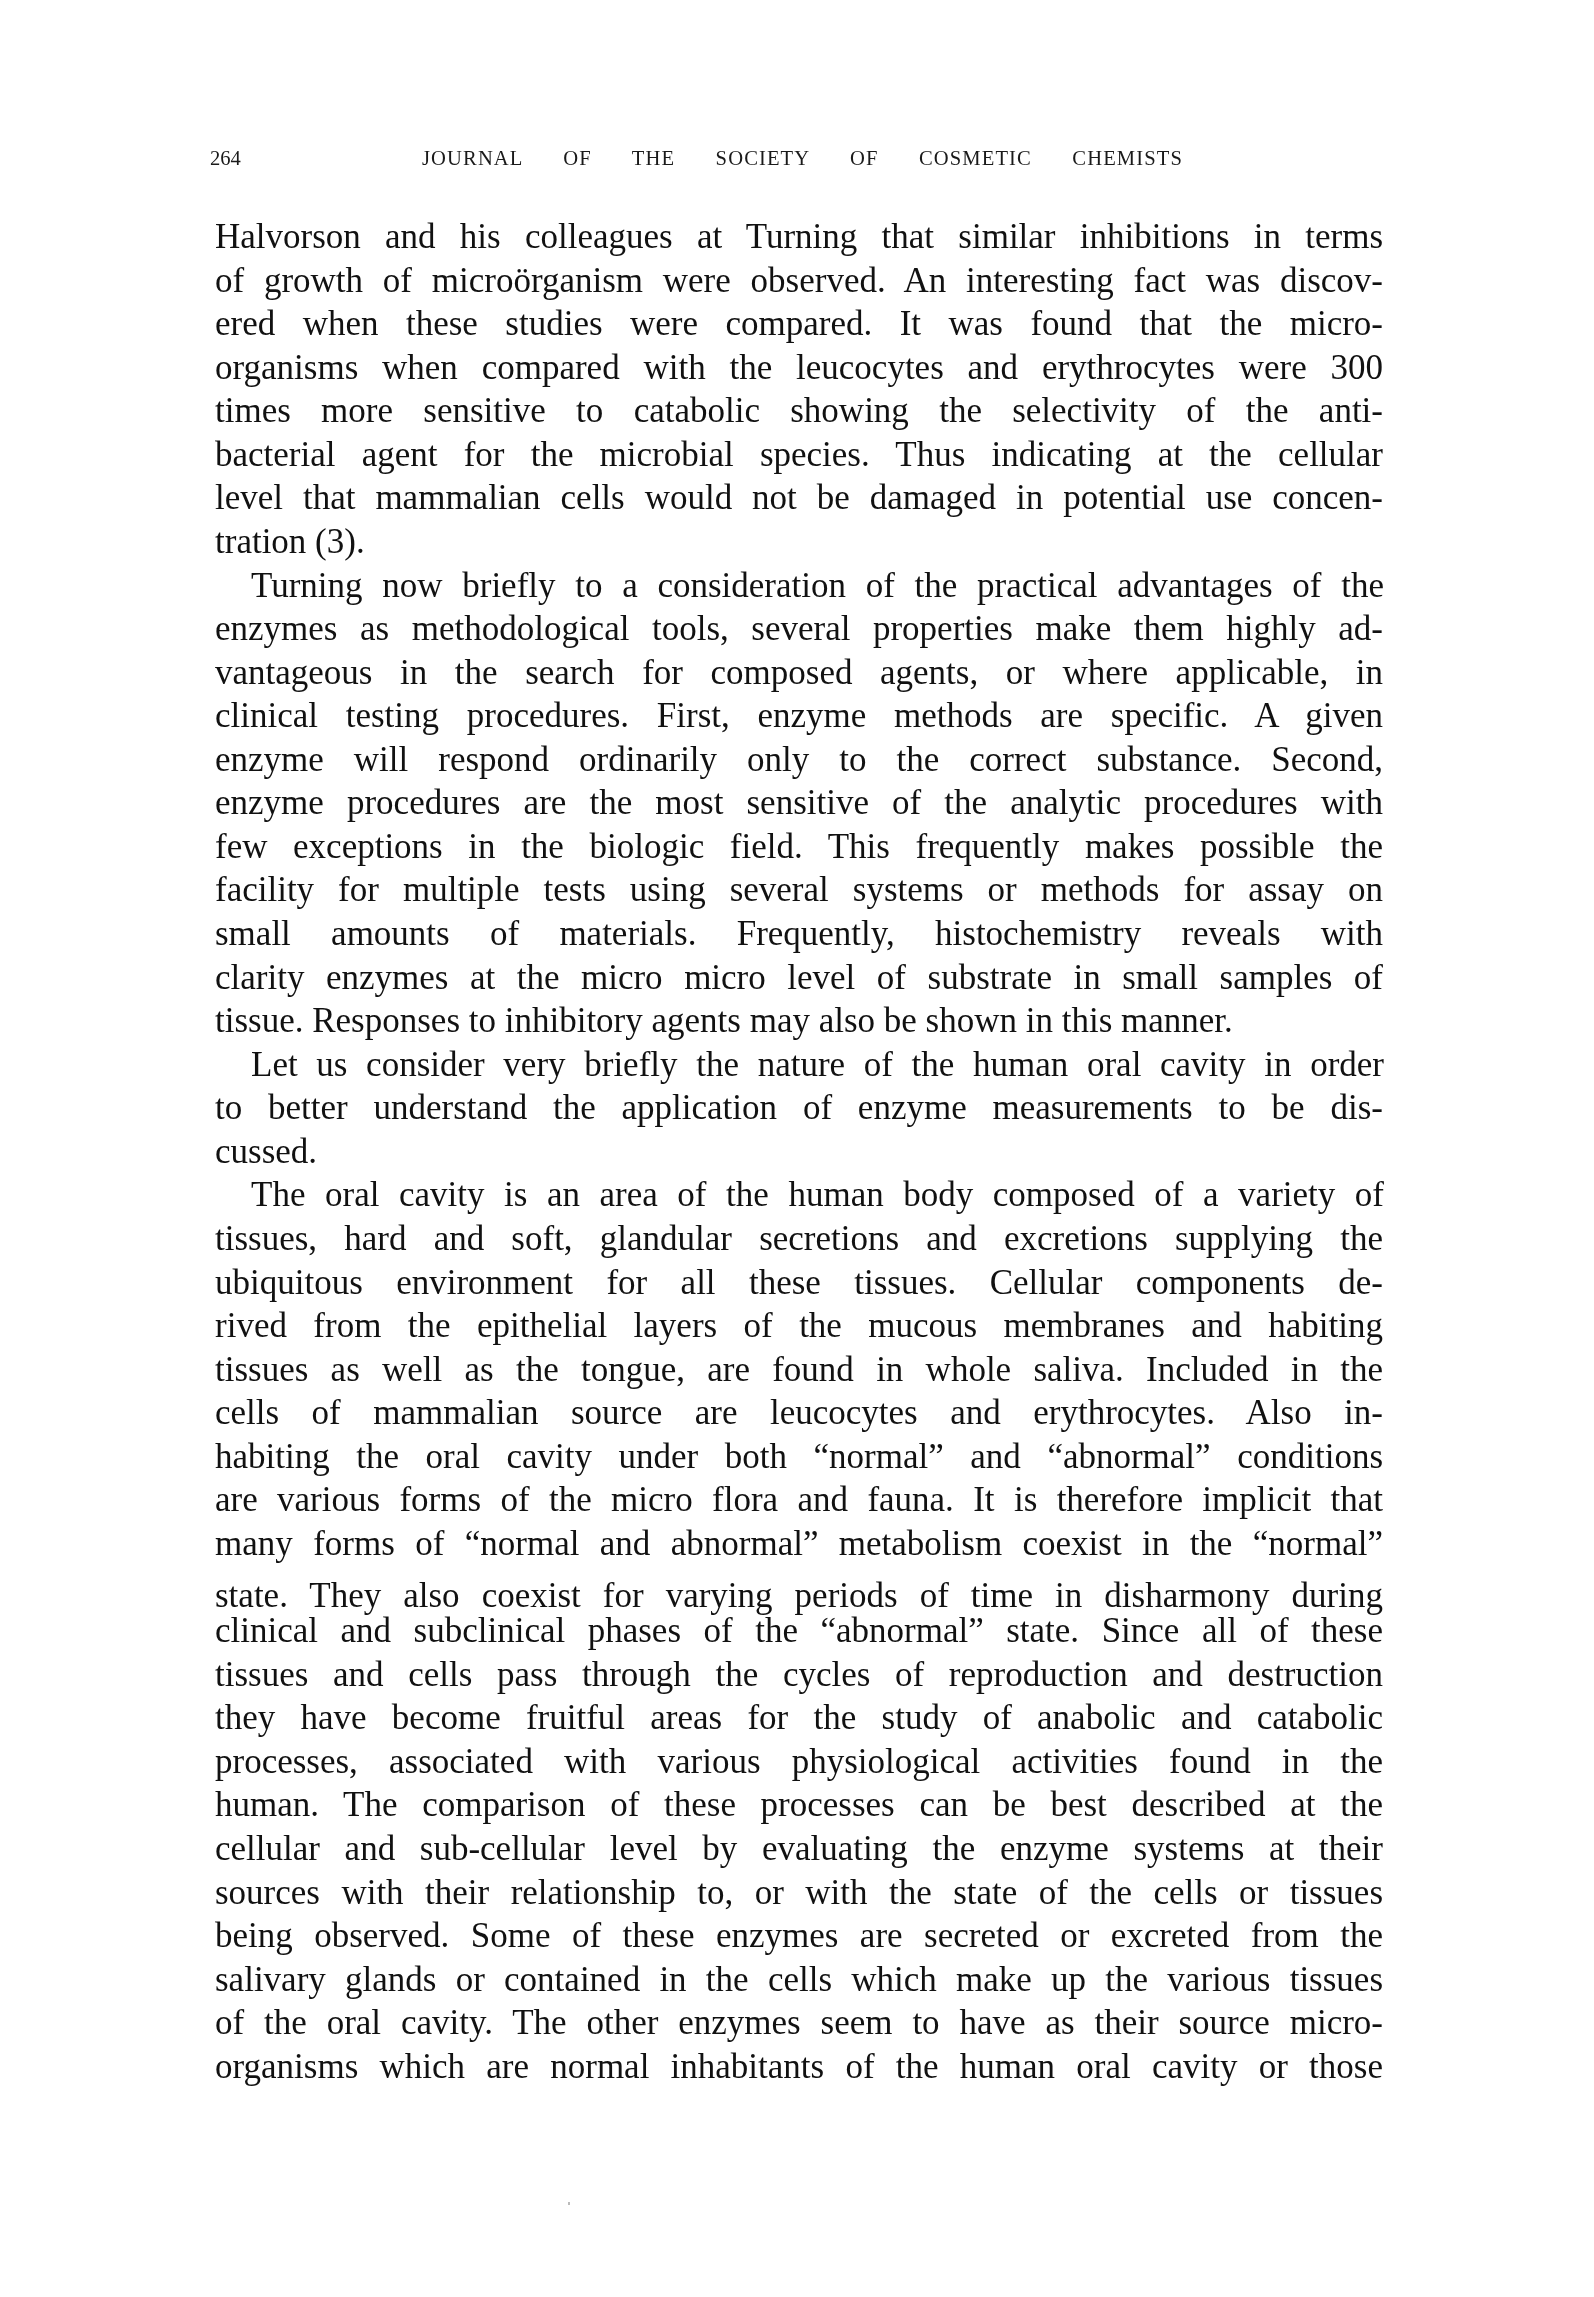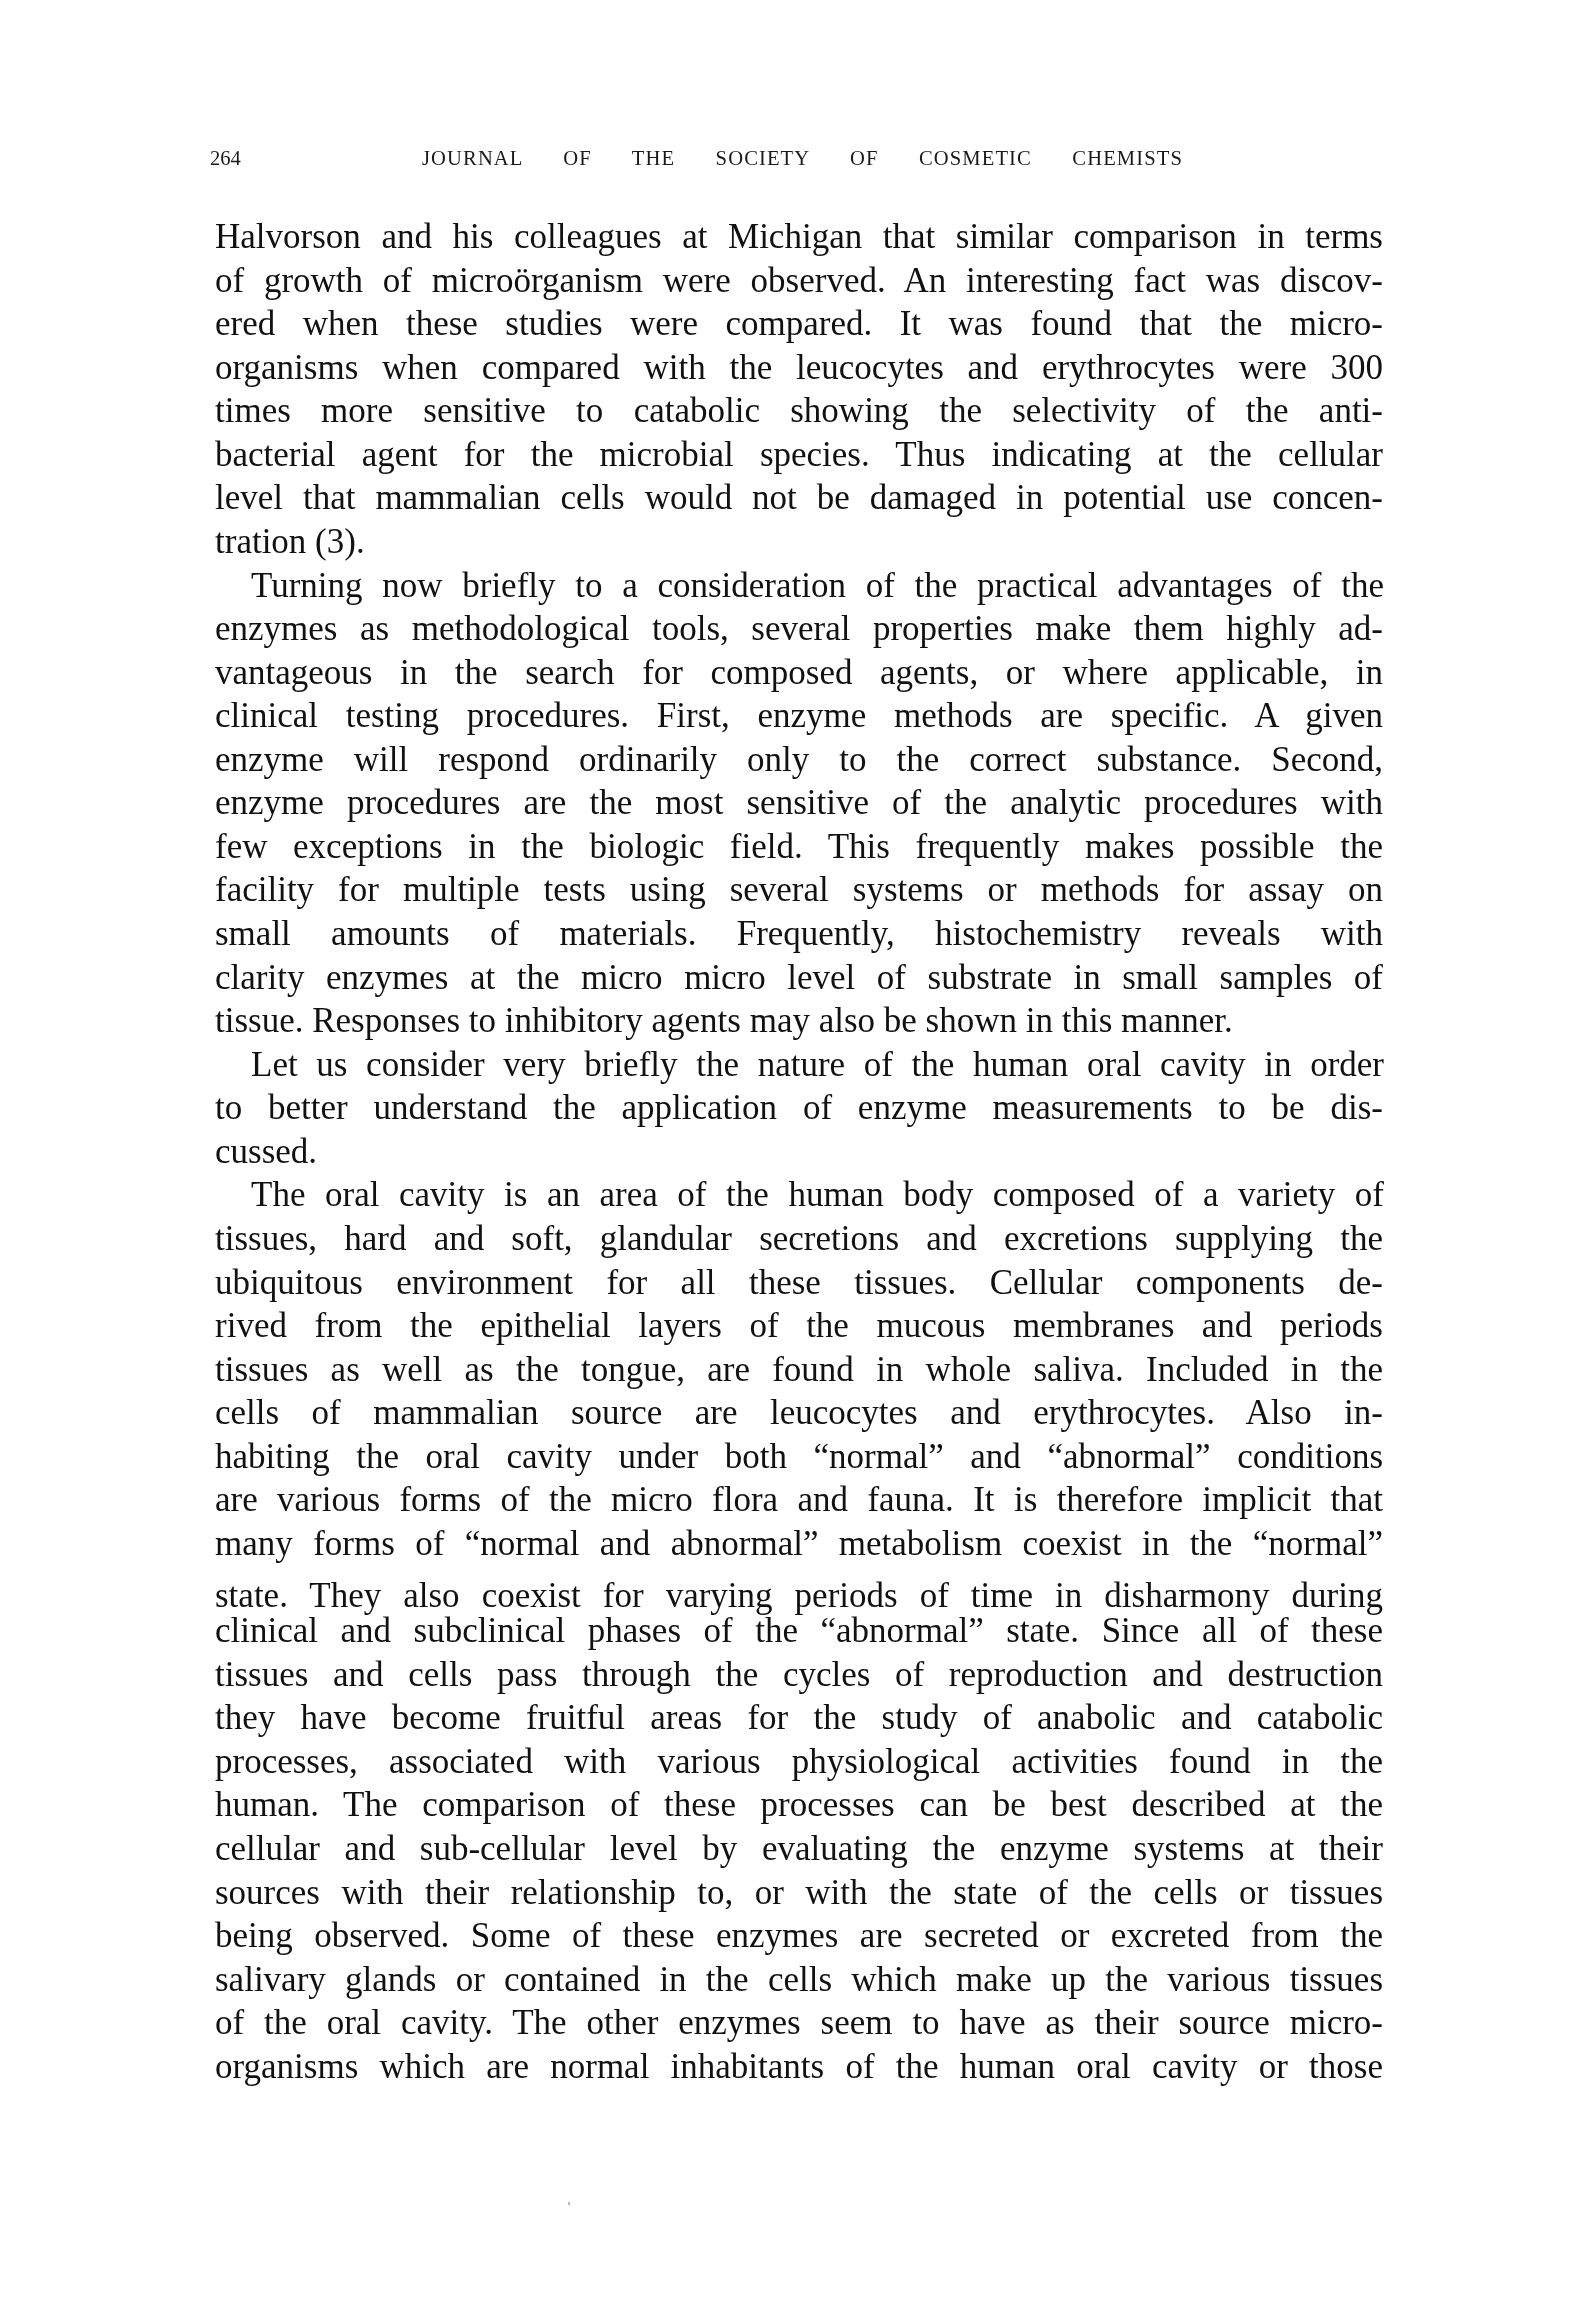--- a/index.html
+++ b/index.html
@@ -18,21 +18,21 @@
 </style>
 </head>
 <body>
 
 <div class="page">
   <div class="hdr pnum">264</div>
   <div class="hdr jtitle">JOURNAL OF THE SOCIETY OF COSMETIC CHEMISTS</div>
 
   <div class="body" id="body-text">
       <div>
-        <div class="line" style="top: 0px;">Halvorson and his colleagues at Michigan that similar comparison in terms</div>
+        <div class="line" style="top: 0px;">Halvorson and his colleagues at Turning that similar inhibitions in terms</div>
         <div class="line" style="top: 44px;">of growth of microörganism were observed.  An interesting fact was discov-</div>
         <div class="line" style="top: 87px;">ered when these studies were compared.  It was found that the micro-</div>
         <div class="line" style="top: 131px;">organisms when compared with the leucocytes and erythrocytes were 300</div>
         <div class="line" style="top: 174px;">times more sensitive to catabolic showing the selectivity of the anti-</div>
         <div class="line" style="top: 218px;">bacterial agent for the microbial species.  Thus indicating at the cellular</div>
         <div class="line" style="top: 261px;">level that mammalian cells would not be damaged in potential use concen-</div>
         <div class="line last" style="top: 305px;">tration (3).</div>
       </div>
       <div>
         <div class="line indent" style="top: 349px;">Turning now briefly to a consideration of the practical advantages of the</div>
@@ -49,21 +49,21 @@
       </div>
       <div>
         <div class="line indent" style="top: 828px;">Let us consider very briefly the nature of the human oral cavity in order</div>
         <div class="line" style="top: 871px;">to better understand the application of enzyme measurements to be dis-</div>
         <div class="line last" style="top: 915px;">cussed.</div>
       </div>
       <div>
         <div class="line indent" style="top: 958px;">The oral cavity is an area of the human body composed of a variety of</div>
         <div class="line" style="top: 1002px;">tissues, hard and soft, glandular secretions and excretions supplying the</div>
         <div class="line" style="top: 1046px;">ubiquitous environment for all these tissues.  Cellular components de-</div>
-        <div class="line" style="top: 1089px;">rived from the epithelial layers of the mucous membranes and periods</div>
+        <div class="line" style="top: 1089px;">rived from the epithelial layers of the mucous membranes and habiting</div>
         <div class="line" style="top: 1133px;">tissues as well as the tongue, are found in whole saliva.  Included in the</div>
         <div class="line" style="top: 1176px;">cells of mammalian source are leucocytes and erythrocytes.  Also in-</div>
         <div class="line" style="top: 1220px;">habiting the oral cavity under both “normal” and “abnormal” conditions</div>
         <div class="line" style="top: 1263px;">are various forms of the micro flora and fauna.  It is therefore implicit that</div>
         <div class="line" style="top: 1307px;">many forms of “normal and abnormal” metabolism coexist in the “normal”</div>
         <div class="line" style="top: 1351px; margin-top: 8px;">state.  They also coexist for varying periods of time in disharmony during</div>
         <div class="line" style="top: 1394px;">clinical and subclinical phases of the “abnormal” state.  Since all of these</div>
         <div class="line" style="top: 1438px;">tissues and cells pass through the cycles of reproduction and destruction</div>
         <div class="line" style="top: 1481px;">they have become fruitful areas for the study of anabolic and catabolic</div>
         <div class="line" style="top: 1525px;">processes, associated with various physiological activities found in the</div>

